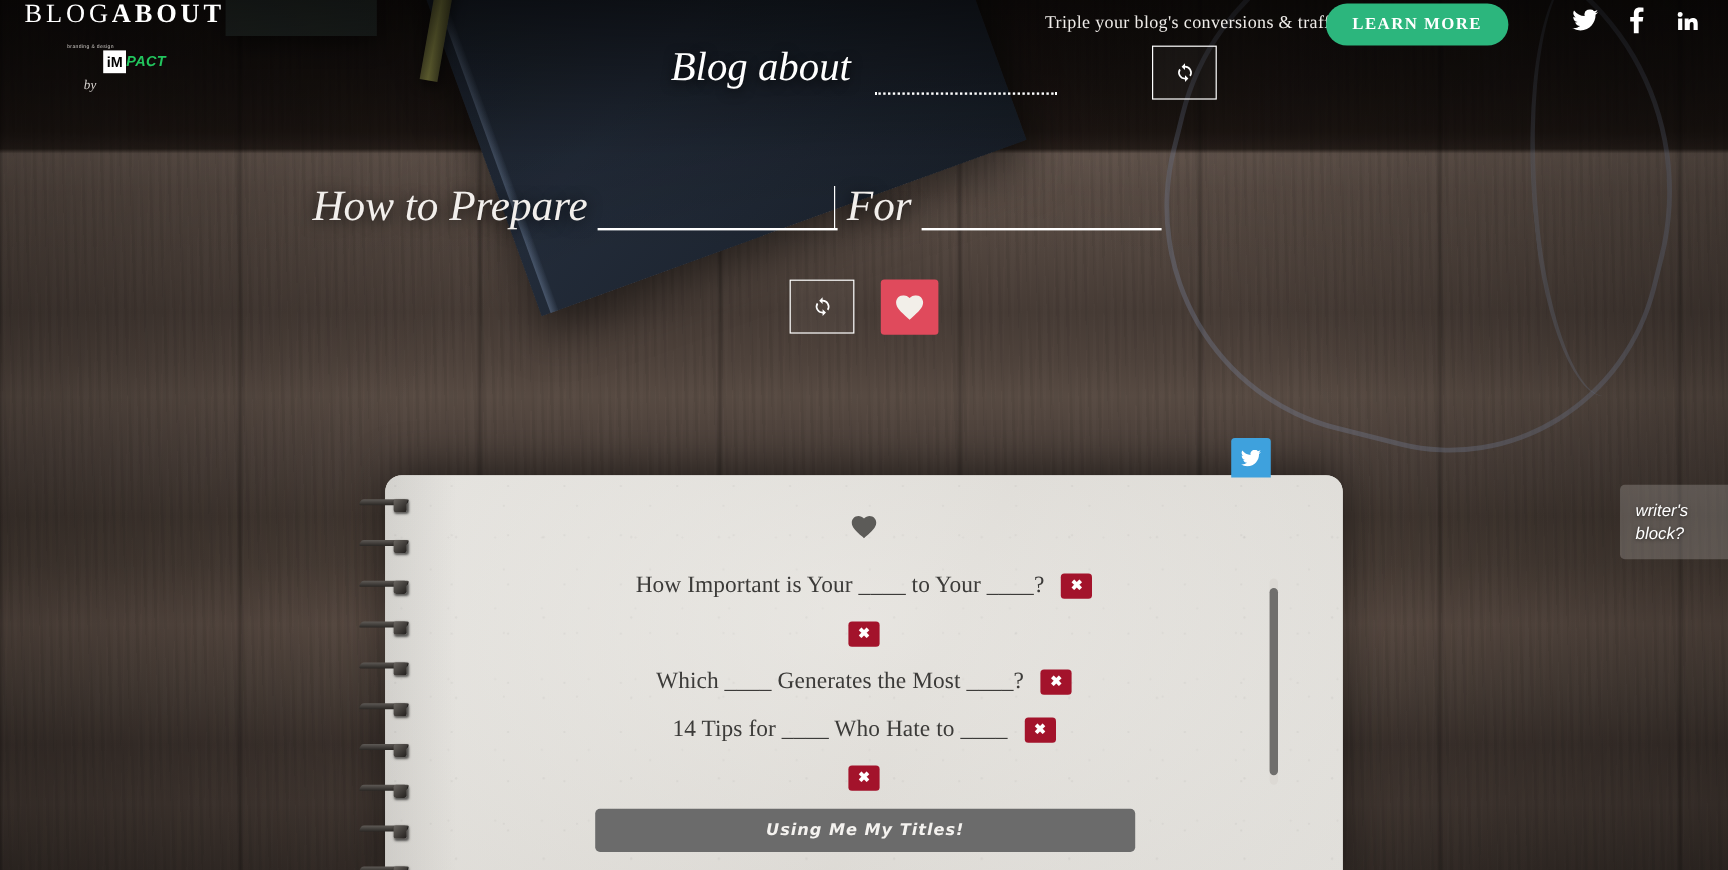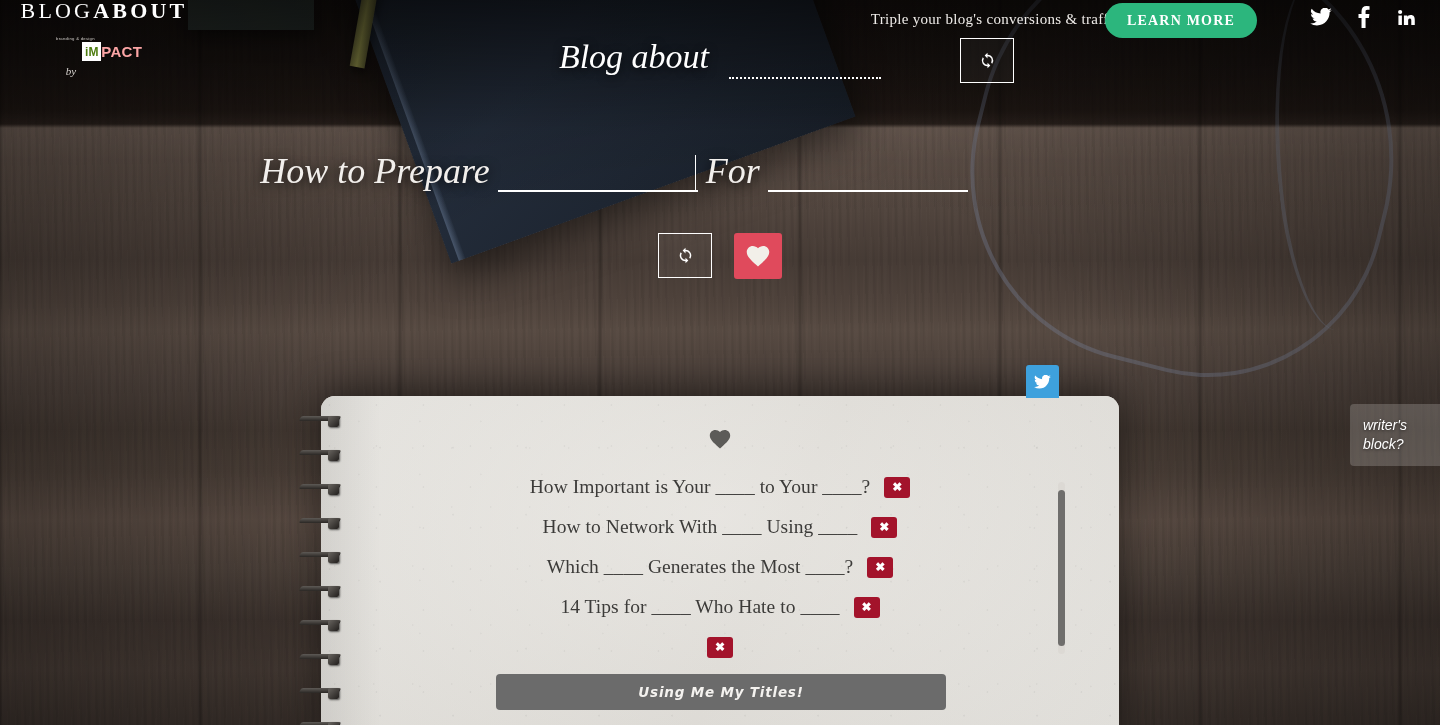--- a/index.html
+++ b/index.html
@@ -149,29 +149,30 @@
   }
   .impact-mark {
     display: flex; align-items: flex-start;
     height: 19px;
   }
   .impact-box {
     background: #ffffff;
     width: 19px; height: 19px;
     display: flex; align-items: center; justify-content: center;
     font-family: "Liberation Sans", sans-serif;
-    font-weight: 700; font-size: 12px; color: #4d7c0f;
+    font-weight: 700; font-size: 12px; color: #000000;
     line-height: 1;
   }
   .impact-txt {
-    color: #fca5a5;
+    color: #22c55e;
     font-family: "Liberation Sans", sans-serif;
-    font-weight: 700; font-size: 15px;
+    font-weight: 700; font-size: 12px;
     line-height: 19px;
     letter-spacing: 0.3px;
+    font-style: italic;
   }
   .impact-tag {
     position: absolute; left: 42px; top: 36px;
     font-size: 4.2px; color: #cfcbc7; letter-spacing: 0.3px;
     white-space: nowrap;
   }
 
   .promo {
     position: absolute; right: 320px; top: 11px;
     font-family: "Liberation Serif", serif;
@@ -537,21 +538,20 @@
             <path d="M12 21.4L10.3 19.9C4.2 14.4 0.2 10.8 0.2 6.4 0.2 2.8 3 0 6.6 0c2 0 4 0.95 5.4 2.45C13.4 0.95 15.4 0 17.4 0 21 0 23.8 2.8 23.8 6.4c0 4.4-4 8-10.1 13.5L12 21.4z"></path>
           </svg>
       </div>
 
       <div id="titles-list">
           <div class="title-row">
             <span class="title-text">How Important is Your ____ to Your ____?</span>
             <button class="del-btn">✖</button>
           </div>
           <div class="title-row">
-            <span class="title-text">How to Network With ____ Using ____</span>
             <button class="del-btn">✖</button>
           </div>
           <div class="title-row">
             <span class="title-text">Which ____ Generates the Most ____?</span>
             <button class="del-btn">✖</button>
           </div>
           <div class="title-row">
             <span class="title-text">14 Tips for ____ Who Hate to ____</span>
             <button class="del-btn">✖</button>
           </div>

